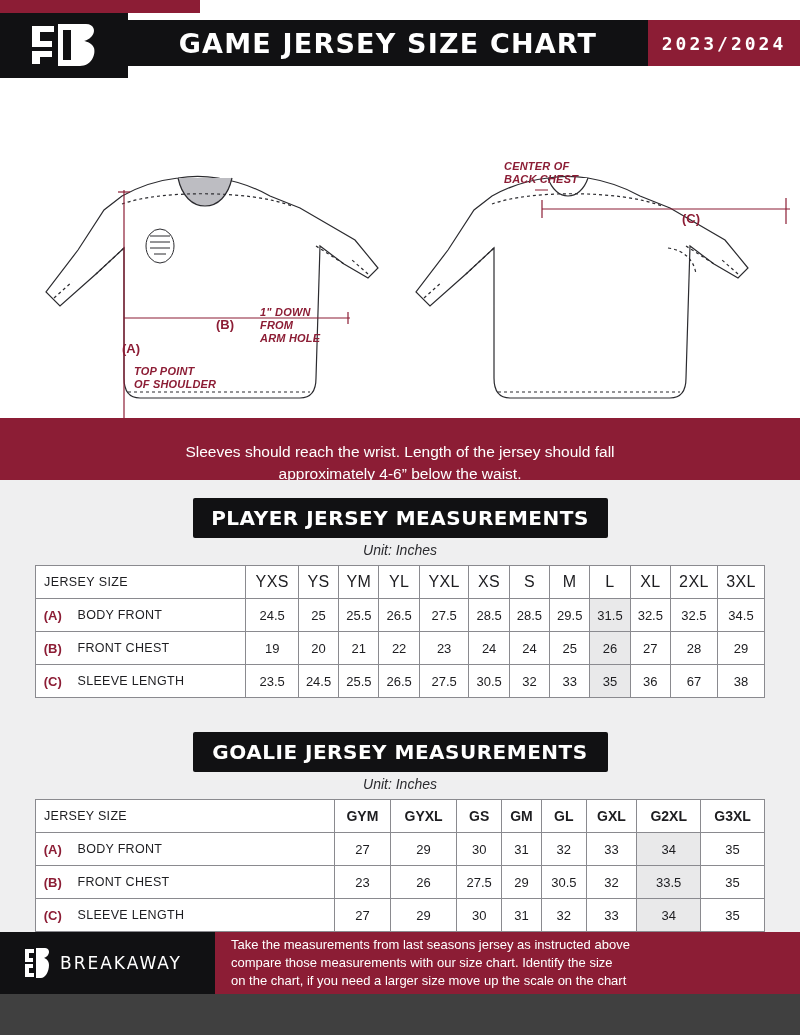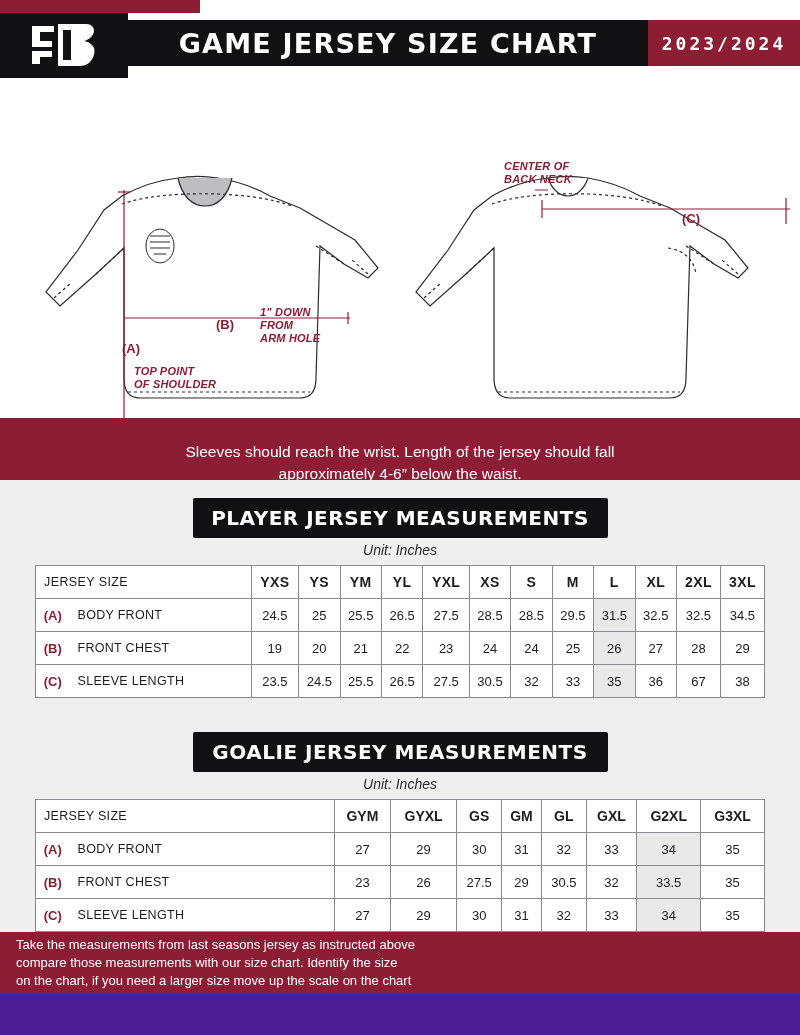--- a/index.html
+++ b/index.html
@@ -5,21 +5,21 @@
   * { box-sizing: border-box; margin: 0; padding: 0; }
   html, body {
     width: 800px; height: 1035px;
     font-family: "Liberation Sans", sans-serif;
     background: #ffffff;
     overflow: hidden;
   }
   .page {
     position: relative;
     width: 800px; height: 1035px;
-    background: #4c1d95;
+    background: #404040;
   }
 
   
   .header {
     position: relative;
     width: 800px; height: 78px;
     background: #ffffff;
   }
   .header-bar-left {
     position: absolute; left: 0; top: 0;
@@ -140,21 +140,21 @@
   table.player td.rowhead {
     text-align: left; padding-left: 8px;
     font-size: 12.5px; letter-spacing: .3px;
   }
   table.player td.key {
     width: 34px; text-align: center; border-right: none;
     color: #8c1d35; font-weight: bold; font-size: 13px;
   }
   table.player td.rowhead.withkey { border-left: none; }
   table.player tr.head td { font-size: 12.5px; letter-spacing: .4px; }
-  table.player tr.head td.size { font-weight: bold; font-size: 14px; }
+  table.player tr.head td.size { font-weight: normal; font-size: 16px; }
   td.hl { background: #e9e9ea; }
 
   
   table.goalie { width: 730px; }
   table.goalie td { height: 33px; text-align: center; }
   table.goalie td.rowhead {
     text-align: left; padding-left: 8px;
     font-size: 12.5px; letter-spacing: .3px;
   }
   table.goalie td.key {
@@ -276,21 +276,21 @@
       <g stroke="#8c1d35" stroke-width="1.2" fill="none">
         <line x1="542" y1="122" x2="542" y2="140"></line>
         <line x1="542" y1="131" x2="790" y2="131"></line>
         <line x1="786" y1="120" x2="786" y2="146"></line>
         <line x1="535" y1="112" x2="548" y2="112" stroke-width="1"></line>
       </g>
     </svg>
 
     <div class="ann" style="left:504px; top:82px;">
       <span>CENTER OF</span><br>
-      <span>BACK NECK</span>
+      <span>BACK CHEST</span>
     </div>
     <div class="lbl" style="left:682px; top:133px;">(C)</div>
 
     <div class="lbl" style="left:216px; top:239px;">(B)</div>
     <div class="ann" style="left:260px; top:228px;">
       <span>1" DOWN</span><br>
       <span>FROM</span><br>
       <span>ARM HOLE</span>
     </div>
 
@@ -444,20 +444,28 @@
             <td>33</td>
             <td class="hl">34</td>
             <td>35</td>
           </tr>
         </tbody>
       </table>
     </div>
   </div>
 
   <div class="footer">
+    <div class="footer-left">
+      <svg width="26" height="34" viewBox="0 0 26 34">
+        <polygon points="1,3 10,3 10,7 5,7 5,12 9,12 9,16 1,16" fill="#ffffff"></polygon>
+        <polygon points="1,18 9,18 9,22 5,22 5,27 10,27 10,31 1,31" fill="#ffffff"></polygon>
+        <path d="M12,2 L21,2 C25,2 26,6 24,9 C23,11 20,12 20,12 C20,12 25,13 25,19 C25,26 21,32 17,32 L12,32 Z" fill="#ffffff"></path>
+      </svg>
+      <span class="brand">BREAKAWAY</span>
+    </div>
     <div class="footer-right">
       <p>
         <span>Take the measurements from last seasons jersey as instructed above</span><br>
         <span>compare those measurements  with our size chart. Identify the size</span><br>
         <span>on the chart, if you need a larger size move up the scale on the chart</span>
       </p>
     </div>
   </div>
 
 </div>

